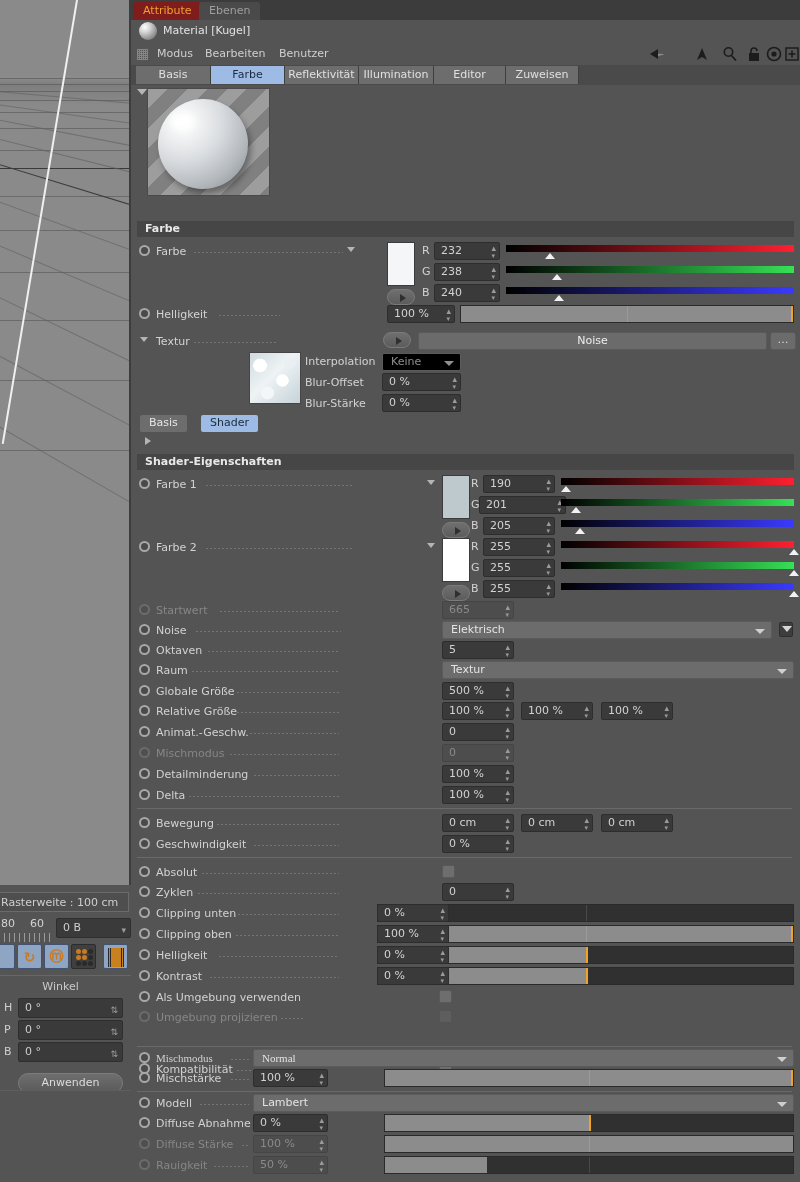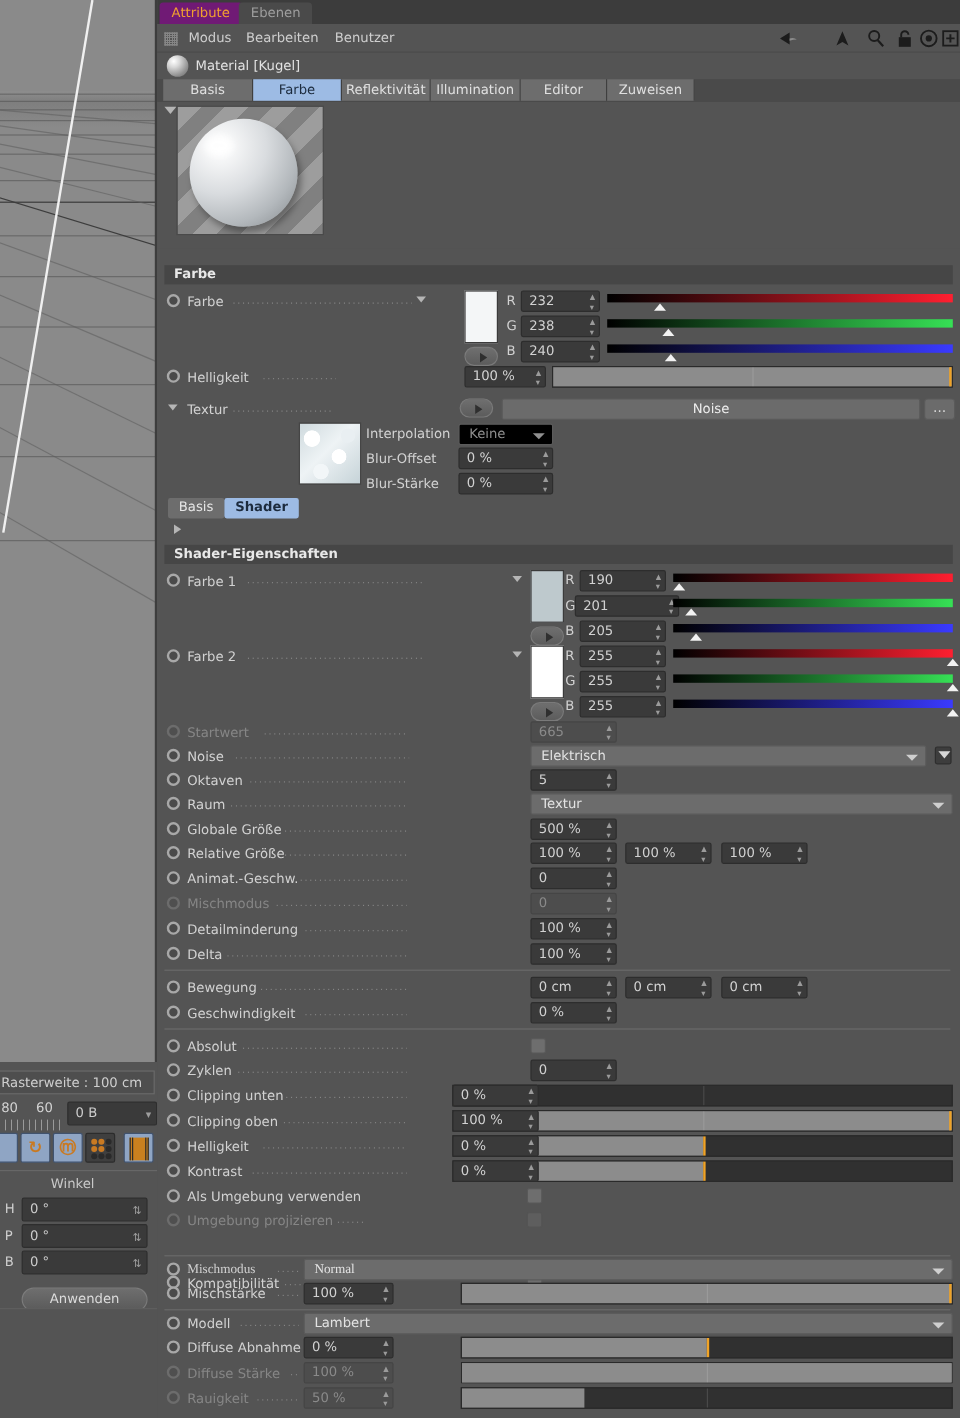--- a/index.html
+++ b/index.html
@@ -107,21 +107,21 @@
     background: #545454;
   }
   
   #am-tabs {
     position: relative; height: 20px; background: #3c3c3c;
   }
   .am-tab {
     position: absolute; top: 2px; height: 18px; line-height: 17px;
     font-size: 11px; padding: 0 10px; border-radius: 3px 3px 0 0;
   }
-  .am-tab.active { background: #701a75; color: #f0a030; top:2px;}
+  .am-tab.active { background: #7f1d1d; color: #f0a030; top:2px;}
   .am-tab.inactive { background: #4a4a4a; color: #9e9e9e; }
 
   #am-menu {
     position: relative; height: 24px; background: #545454; border-bottom: 1px solid #4a4a4a;
   }
   .grip {
     position: absolute; left: 6px; top: 7px; width: 11px; height: 11px;
     background:
       repeating-linear-gradient(to bottom, #8e8e8e 0 1px, transparent 1px 2px),
       repeating-linear-gradient(to right, #8e8e8e 0 1px, transparent 1px 2px);
@@ -397,20 +397,25 @@
   </div>
   <div id="left-tail"></div>
 
   <div id="am">
 
     <div id="am-tabs">
       <div class="am-tab active" style="left:2px">Attribute</div>
       <div class="am-tab inactive" style="left:68px">Ebenen</div>
     </div>
 
+    <div id="mat-head">
+      <div class="mat-sphere"></div>
+      <div class="mat-title">Material [Kugel]</div>
+    </div>
+
     <div id="am-menu">
       <div class="grip"></div>
       <div class="menu-item" style="left:26px">Modus</div>
       <div class="menu-item" style="left:74px">Bearbeiten</div>
       <div class="menu-item" style="left:148px">Benutzer</div>
 
       <div class="tool-ic" style="left:516px">
         <svg width="18" height="18" viewBox="0 0 18 18">
             <path d="M11 4 L3 9 L11 14 Z" fill="#1c1c1c"></path>
             <path d="M11 9 Q15 8 17 10 Q14 10 11 11 Z" fill="#8d8d8d"></path>
@@ -439,25 +444,20 @@
             <circle cx="9" cy="9" r="2.6" fill="#1c1c1c"></circle>
           </svg>
       </div>
       <div class="tool-ic" style="left:652px">
         <svg width="18" height="18" viewBox="0 0 18 18">
             <rect x="3" y="3" width="12" height="12" fill="none" stroke="#1c1c1c" stroke-width="1.5"></rect>
             <line x1="9" y1="5.5" x2="9" y2="12.5" stroke="#1c1c1c" stroke-width="1.6"></line>
             <line x1="5.5" y1="9" x2="12.5" y2="9" stroke="#1c1c1c" stroke-width="1.6"></line>
           </svg>
       </div>
-    </div>
-
-    <div id="mat-head">
-      <div class="mat-sphere"></div>
-      <div class="mat-title">Material [Kugel]</div>
     </div>
 
     <div id="mat-tabs">
       <div class="mtab" style="left:5px;   width:75px">Basis</div>
       <div class="mtab sel" style="left:80px;  width:74px">Farbe</div>
       <div class="mtab" style="left:154px; width:74px">Reflektivität</div>
       <div class="mtab" style="left:228px; width:75px">Illumination</div>
       <div class="mtab" style="left:303px; width:72px">Editor</div>
       <div class="mtab" style="left:375px; width:73px">Zuweisen</div>
     </div>
@@ -546,21 +546,21 @@
 
       <span class="lbl" style="left:174px; top:45px;">Blur-Stärke</span>
       <div class="num" style="left:251px; top:42px; width:79px;">
         <span>0 %</span>
         <span class="sp">▴<b>▾</b></span>
       </div>
     </div>
 
     <div class="sub-tabs" style="position:absolute; left:0; top:415px; width:669px;">
       <div class="stab" style="left:9px;">Basis</div>
-      <div class="stab sel" style="left:56px;font-weight:bold;">Shader</div>
+      <div class="stab sel" style="left:70px;">Shader</div>
     </div>
     <div style="position:absolute; left:14px; top:437px; width:0;height:0;border-top:4px solid transparent;border-bottom:4px solid transparent;border-left:6px solid #b5b5b5;"></div>
 
     <div class="sec-head" style="position:absolute; left:6px; top:454px; width:657px;">Shader-Eigenschaften</div>
 
     <div class="row" style="position:absolute; left:0; top:474px; width:669px; height:62px;">
       <div class="radio"></div>
       <div class="lbl">Farbe 1</div>
       <div class="dots" style="left:74px; width:148px;"></div>
       <div class="caret-sm" style="left:296px; top:6px;"></div>

